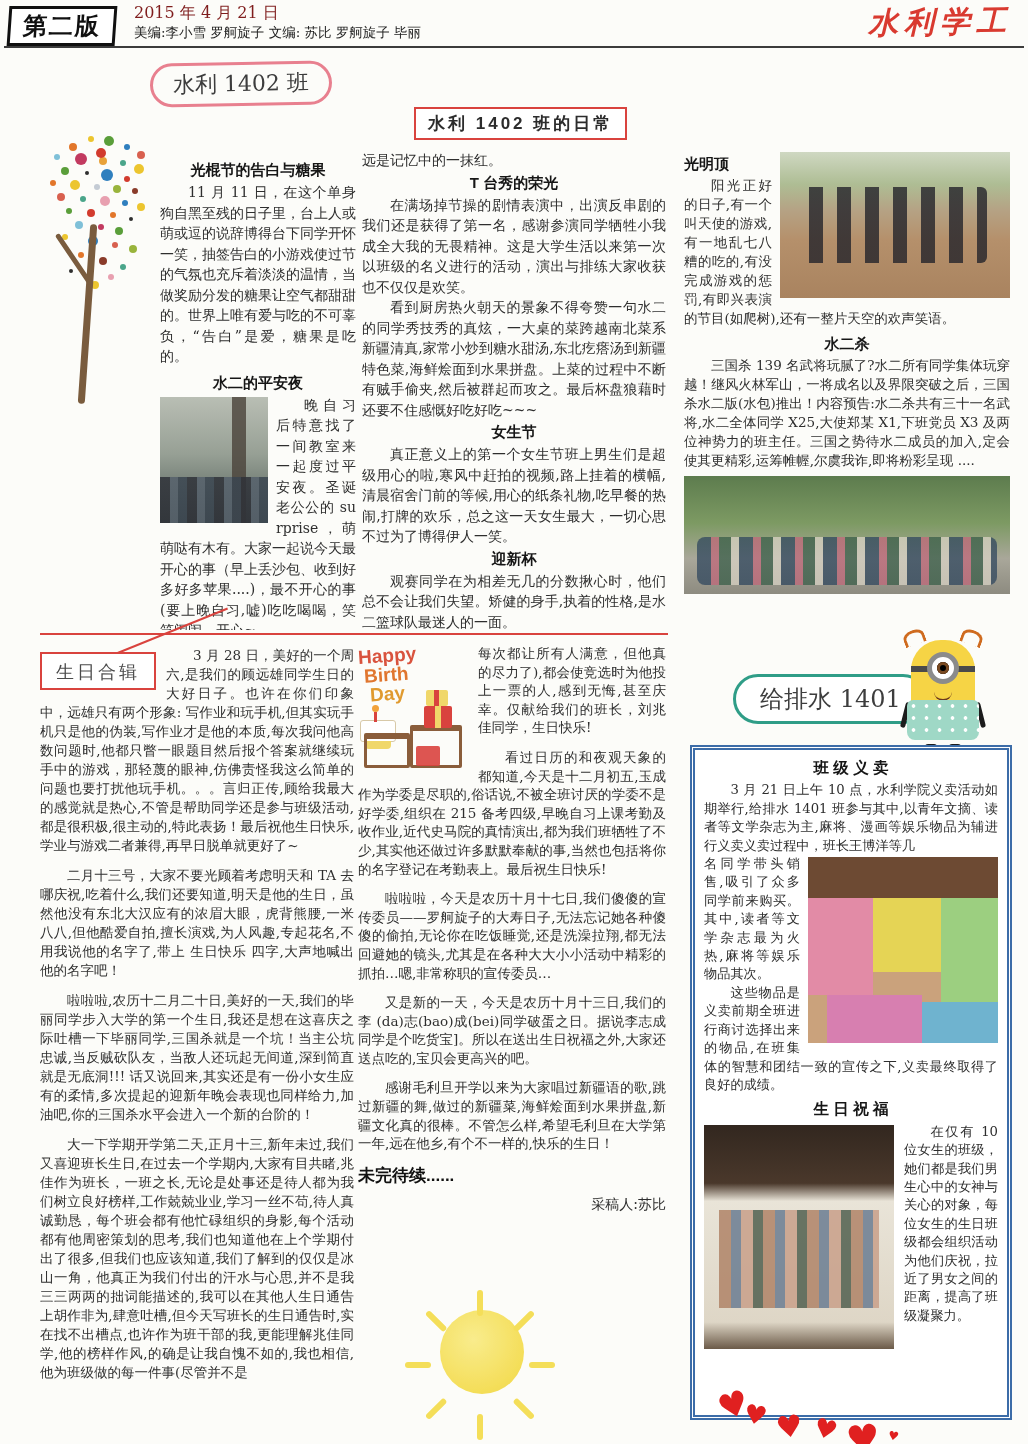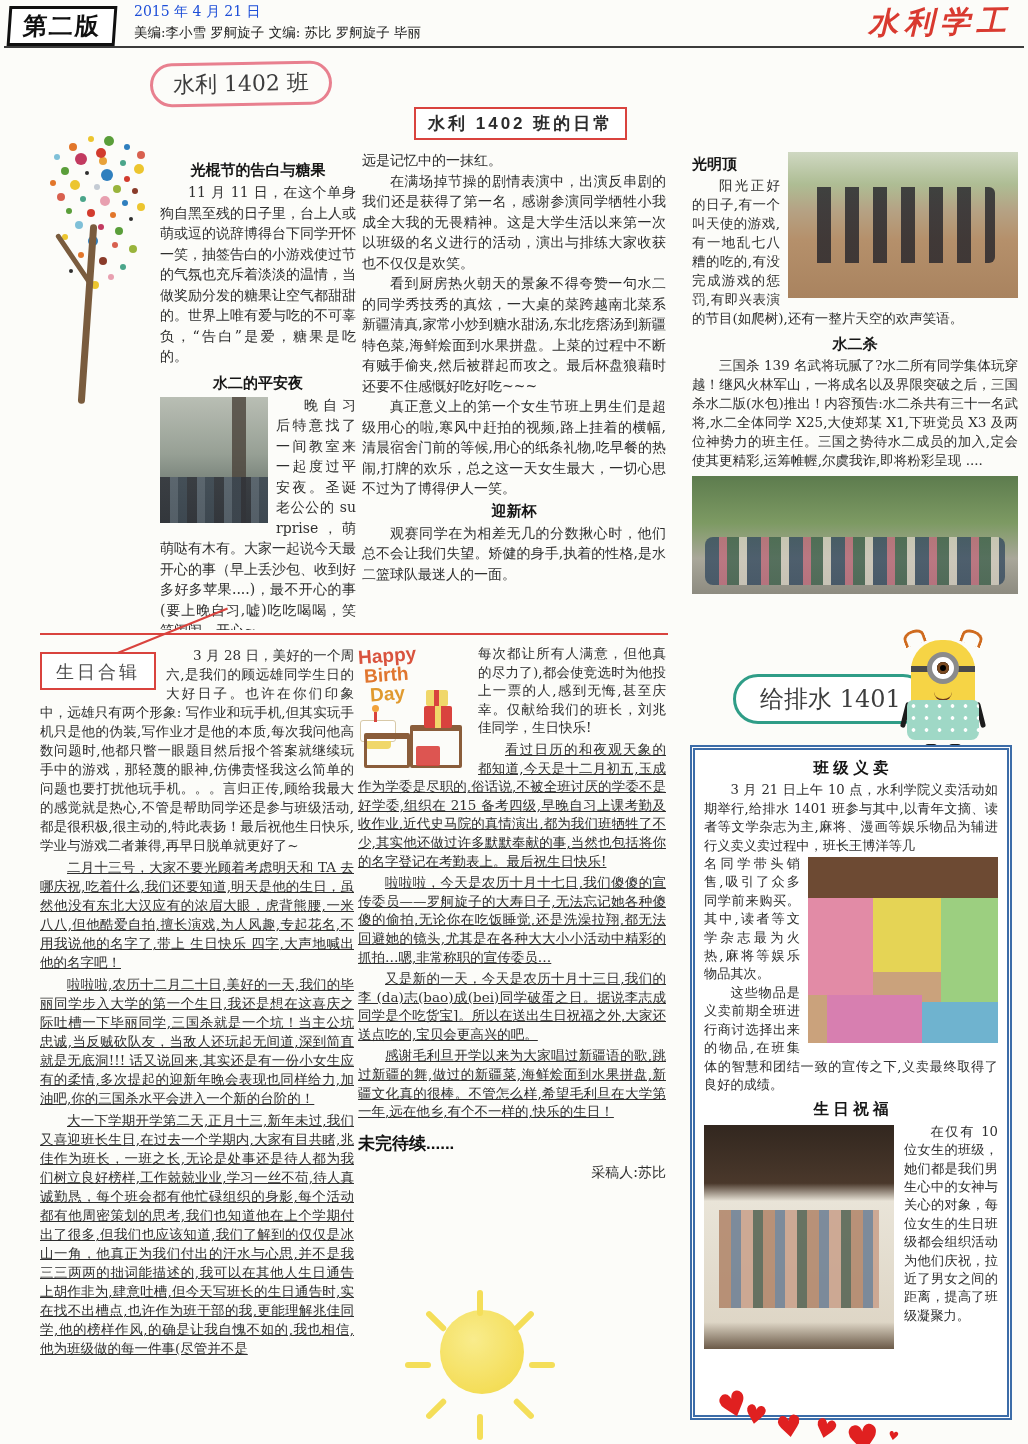--- a/index.html
+++ b/index.html
@@ -4,31 +4,31 @@
 <style>
   html,body{margin:0;padding:0;}
   body{
     width:1028px;height:1444px;position:relative;overflow:hidden;
     background:#fcfcf9;color:#2e2e2e;
     font-family:"DejaVu Serif","Liberation Serif",serif;
   }
   .sans{font-family:"Liberation Sans","DejaVu Sans",sans-serif;}
   p{margin:0;text-align:justify;word-break:break-all;}
   .ind{text-indent:2em;}
-  .gap{margin-top:3px;text-decoration:underline;}
+  .gap{margin-top:11px;}
 
   
   .masthead-rule{position:absolute;left:4px;top:46px;width:1020px;height:0;border-top:2px solid #3c3c3c;}
   .edition-badge{
     position:absolute;left:8px;top:6px;width:102px;height:34px;
     border:3px solid #101010;background:#fff;display:flex;align-items:center;justify-content:center;
     font-family:"Liberation Sans","DejaVu Sans",sans-serif;font-weight:bold;font-size:24px;color:#101010;
     letter-spacing:2px;transform:skewX(-4deg);
   }
-  .mast-date{position:absolute;left:134px;top:3px;font-size:14px;color:#1d4ed8;}
+  .mast-date{position:absolute;left:134px;top:3px;font-size:16px;color:#7f1d1d;}
   .mast-credits{position:absolute;left:134px;top:24px;font-size:13.5px;color:#222;}
   .brand{
     position:absolute;right:16px;top:2px;font-size:30px;color:#d93a30;
     font-style:italic;font-weight:bold;letter-spacing:6px;transform:rotate(-1deg);
   }
 
   
   .badge-1402{
     position:absolute;left:150px;top:62px;padding:4px 20px;
     border:3px solid #e8808f;border-radius:26px;font-size:22px;color:#3d3d3d;transform:rotate(-1deg);
@@ -45,21 +45,21 @@
   }
   .bday-deco-line{position:absolute;left:112px;top:630px;width:120px;height:0;border-top:2px solid #d9433e;transform:rotate(-22deg);}
   .badge-1401{
     position:absolute;left:733px;top:674px;padding:6px 24px;
     border:3px solid #2f9d87;border-radius:30px;font-size:24px;color:#3d3d3d;background:#fff;
   }
 
   
   .colL{position:absolute;left:160px;top:158px;width:196px;height:472px;font-size:14px;line-height:20.5px;overflow:hidden;}
   .colM{position:absolute;left:362px;top:150px;width:304px;height:482px;font-size:14px;line-height:20.5px;overflow:hidden;}
-  .colR{position:absolute;left:684px;top:152px;width:326px;height:478px;font-size:13.5px;line-height:19px;overflow:hidden;margin-left:8px;}
+  .colR{position:absolute;left:684px;top:152px;width:326px;height:478px;font-size:13.5px;line-height:19px;overflow:hidden;}
   .art-title{font-family:"Liberation Sans","DejaVu Sans",sans-serif;font-weight:bold;font-size:15px;color:#161616;margin:2px 0;line-height:20px;}
   .tc{text-align:center;}
   .red-divider{position:absolute;left:40px;top:633px;width:628px;height:0;border-top:2px solid #d9433e;}
 
   
   .dot-tree{position:absolute;left:36px;top:128px;width:150px;height:240px;}
   .dot-tree .dots{
     position:absolute;left:60px;top:20px;width:10px;height:10px;border-radius:50%;background:#d23b2e;
     box-shadow:
       -28px -6px 0 -1px #e2762a, -10px -14px 0 -2px #ecc52f, 8px -12px 0 0 #5a9e3a,
@@ -193,22 +193,24 @@
   <div class="ph ph-mountain">
     <div class="trunk2"></div>
     <div class="crowd"></div>
   </div>
   <p class="ind">晚自习后特意找了一间教室来一起度过平安夜。圣诞老公公的 surprise，萌萌哒有木有。大家一起说今天最开心的事（早上丢沙包、收到好多好多苹果....)，最不开心的事(要上晚自习,嘘)吃吃喝喝，笑笑闹闹，开心~</p>
 
 </div>
 
 <div class="colM">
   <p>远是记忆中的一抹红。</p>
+  <h3 class="art-title tc">T 台秀的荣光</h3>
   <p class="ind">在满场掉节操的剧情表演中，出演反串剧的我们还是获得了第一名，感谢参演同学牺牲小我成全大我的无畏精神。这是大学生活以来第一次以班级的名义进行的活动，演出与排练大家收获也不仅仅是欢笑。</p>
   <p class="ind">看到厨房热火朝天的景象不得夸赞一句水二的同学秀技秀的真炫，一大桌的菜跨越南北菜系新疆清真,家常小炒到糖水甜汤,东北疙瘩汤到新疆特色菜,海鲜烩面到水果拼盘。上菜的过程中不断有贼手偷夹,然后被群起而攻之。最后杯盘狼藉时还要不住感慨好吃好吃~~~</p>
+  <h3 class="art-title tc">女生节</h3>
   <p class="ind">真正意义上的第一个女生节班上男生们是超级用心的啦,寒风中赶拍的视频,路上挂着的横幅,清晨宿舍门前的等候,用心的纸条礼物,吃早餐的热闹,打牌的欢乐，总之这一天女生最大，一切心思不过为了博得伊人一笑。</p>
   <h3 class="art-title tc">迎新杯</h3>
   <p class="ind">观赛同学在为相差无几的分数揪心时，他们总不会让我们失望。矫健的身手,执着的性格,是水二篮球队最迷人的一面。</p>
 </div>
 
 <div class="colR">
   <div class="ph ph-basket">
     <div class="team"></div>
   </div>
   <h3 class="art-title">光明顶</h3>

